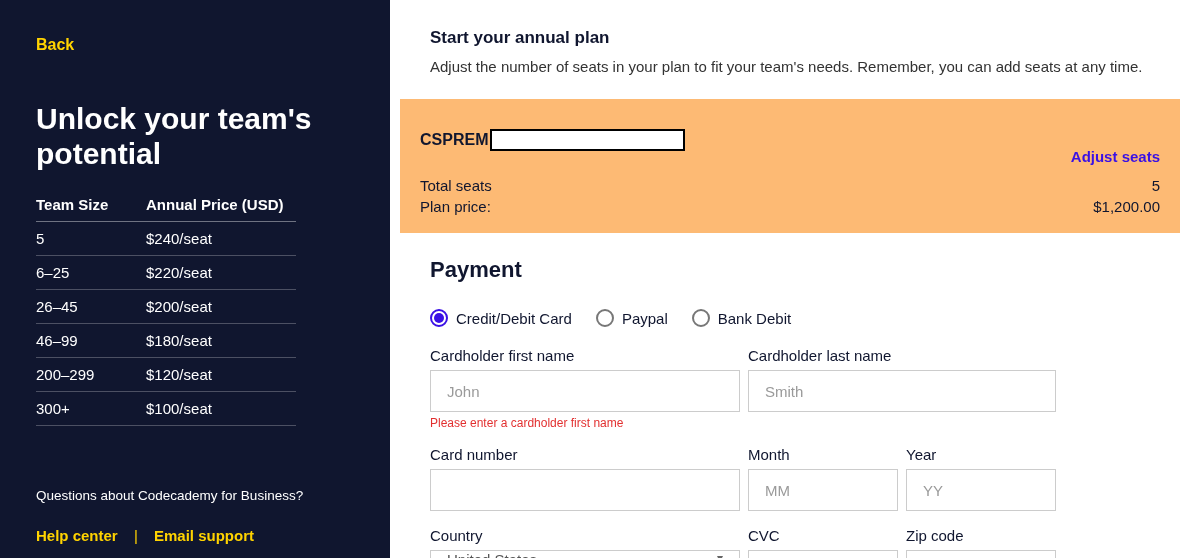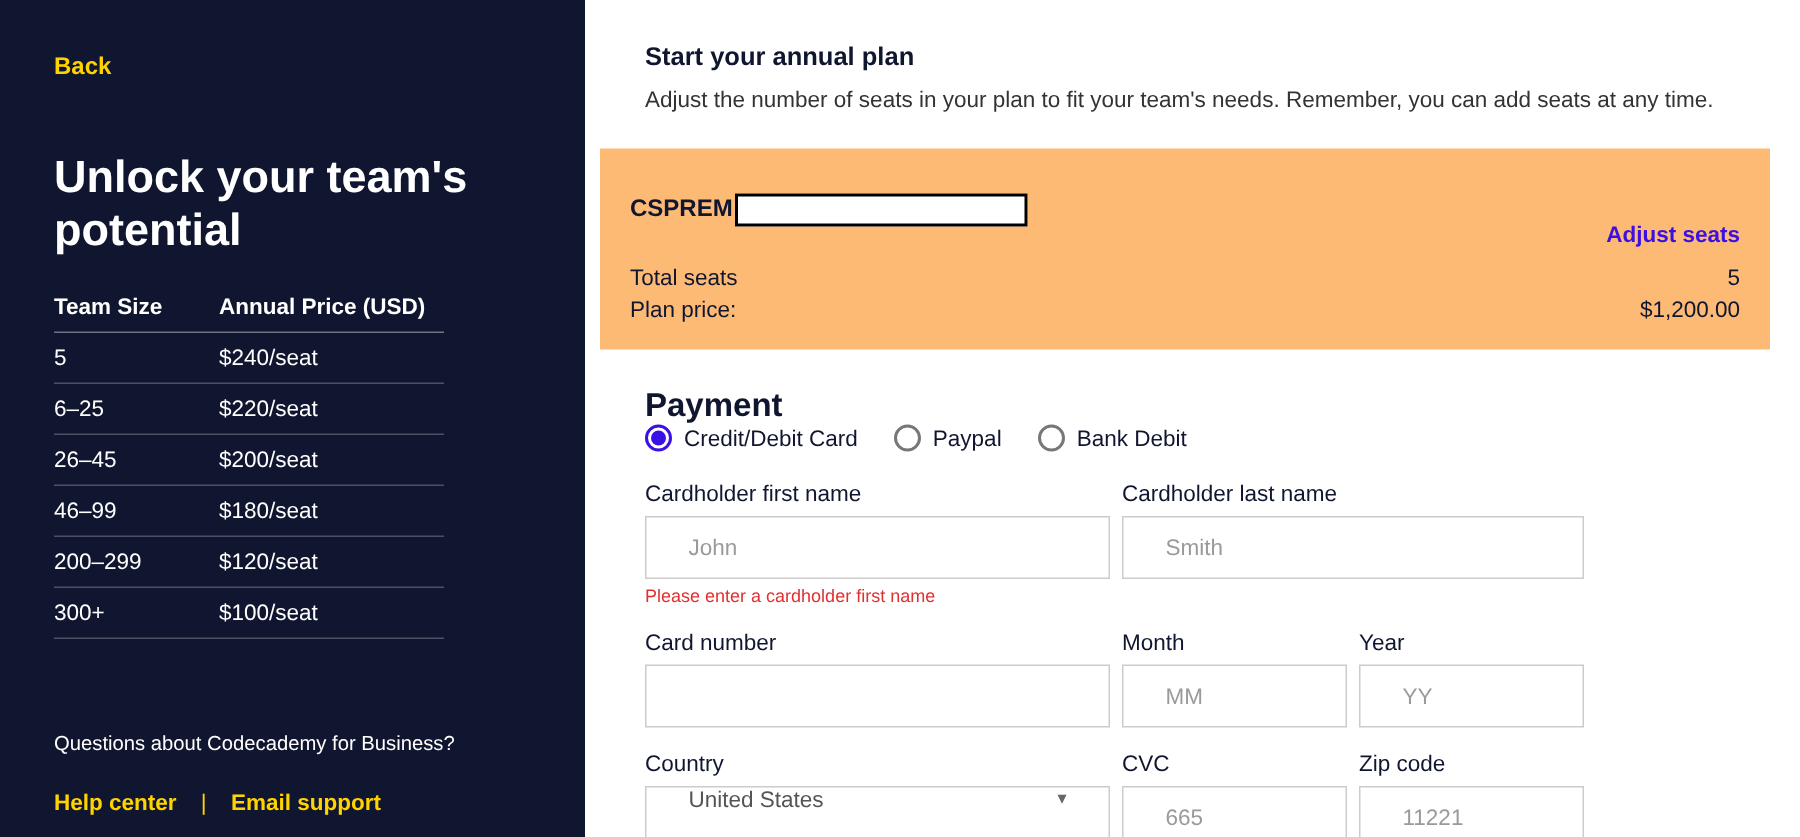--- a/index.html
+++ b/index.html
@@ -84,36 +84,36 @@
     display: flex;
     justify-content: space-between;
     align-items: center;
     margin-bottom: 12px;
   }
   .plan-code { font-weight: 700; font-size: 16px; display: flex; align-items: center; gap: 2px; }
   .plan-code .blackbox { display: inline-block; width: 195px; height: 22px; border: 2px solid #000; background: #fff; }
   .adjust { color: #3a10e5; font-weight: 700; font-size: 15px; cursor: pointer; margin-top: 33px; }
   .summary-row { display: flex; justify-content: space-between; font-size: 15px; margin-top: 4px; }
 
-  .payment-title { font-size: 22px; font-weight: 700; margin: 24px 0 0 0; }
+  .payment-title { font-size: 22px; font-weight: 700; margin: 24px 0 26px 0; }
 
   .radio-row { display: flex; gap: 24px; align-items: flex-end; margin-bottom: 20px; }
   .radio-item { display: flex; align-items: center; gap: 8px; font-size: 15px; cursor: pointer; }
   .radio-outer {
     width: 18px; height: 18px; border-radius: 50%;
     border: 2px solid #777; display: flex; align-items: center; justify-content: center;
   }
   .radio-item.selected .radio-outer { border-color: #3a10e5; }
   .radio-inner { width: 10px; height: 10px; border-radius: 50%; background: #3a10e5; display: none; }
   .radio-item.selected .radio-inner { display: block; }
 
   .form-grid { display: grid; grid-template-columns: 310px 150px 150px; gap: 16px 8px; }
   .field label { display: block; font-size: 15px; margin-bottom: 6px; color: #10162f; }
   .field input, .field .select {
-    width: 100%; height: 42px; border: 1px solid #ccc; padding: 0 28px;
+    width: 100%; height: 42px; border: 1px solid #ccc; padding: 0 16px;
     font-size: 15px; color: #555; background: #fff;
   }
   .field input::placeholder { color: #9a9a9a; }
   .error-msg { color: #e23030; font-size: 12px; margin-top: 4px; }
   .select { display: flex; align-items: flex-start; justify-content: space-between; cursor: pointer; }
   .chev { font-size: 12px; color: #666; }
 
   .two-span { grid-column: span 2; }
 </style>
 </head>

